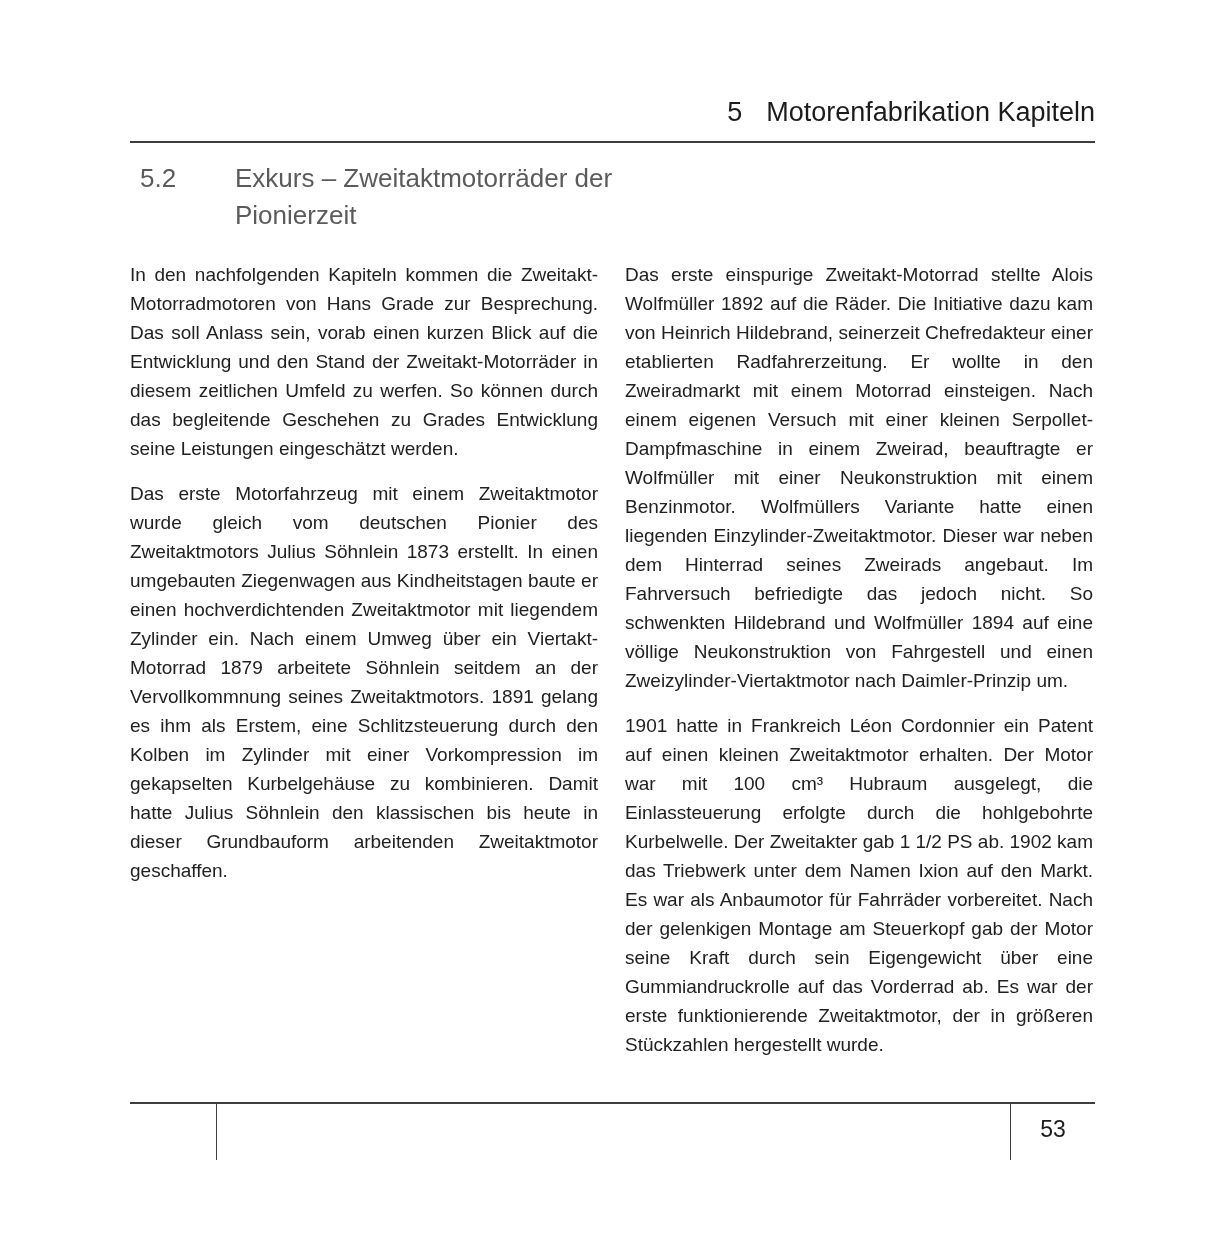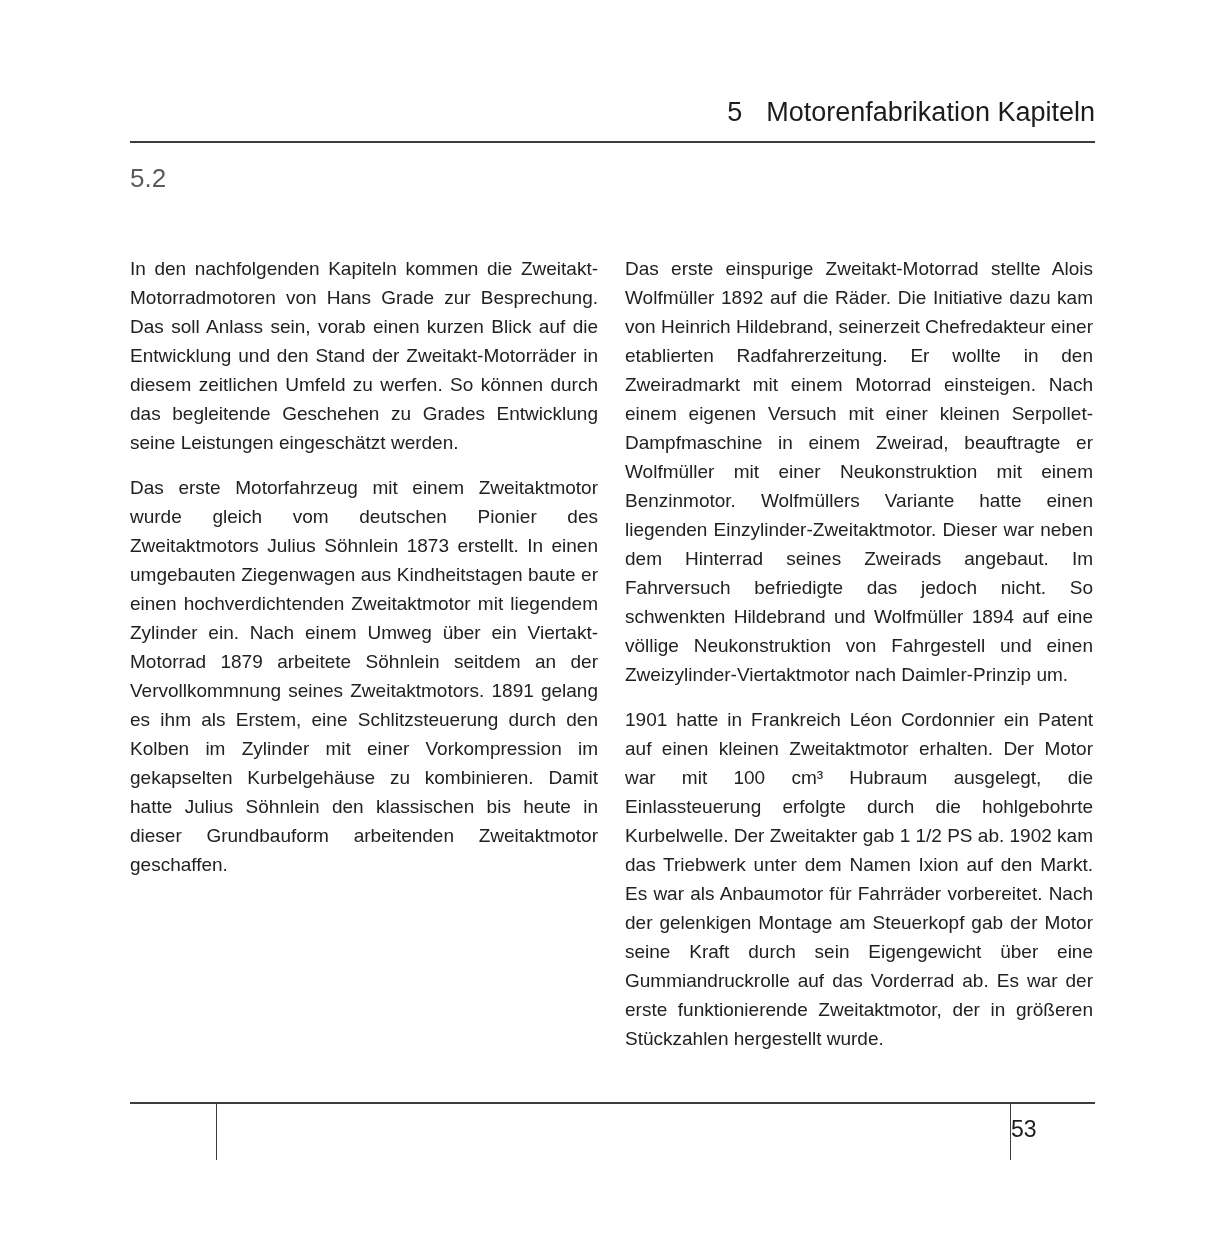--- a/index.html
+++ b/index.html
@@ -34,21 +34,21 @@
     left: 130px;
     width: 965px;
     height: 2px;
     background: #3d3d3d;
   }
 
   
   .section-heading {
     position: absolute;
     top: 160px;
-    left: 130px;
+    left: 140px;
     display: flex;
     color: #5b5b5b;
     font-size: 26px;
     line-height: 37px;
     gap: 32px;
   }
   .section-number {
     flex: 0 0 63px;
   }
   .section-title {
@@ -56,21 +56,21 @@
     width: 432px;
     font-size: 26px;
     font-weight: normal;
     line-height: 37px;
     color: #5b5b5b;
   }
 
   
   .text-columns {
     position: absolute;
-    top: 254px;
+    top: 260px;
     left: 130px;
     width: 965px;
     display: flex;
     gap: 27px;
   }
   .col {
     width: 468px;
   }
   .col p {
     margin: 0 0 16px 0;
@@ -105,37 +105,39 @@
     left: 1010px;
     width: 1px;
     height: 57px;
     background: #3d3d3d;
   }
   .page-number {
     position: absolute;
     top: 1116px;
     left: 1011px;
     width: 84px;
+    text-align: center;
     font-size: 23px;
     color: #1c1c1c;
   }
 </style>
 </head>
 <body>
 
 <div class="page">
 
   <div class="running-header">
     <span>5</span>
     <span>Motorenfabrikation Kapiteln</span>
   </div>
   <div class="header-rule"></div>
 
   <div class="section-heading">
     <span class="section-number">5.2</span>
+    <h1 class="section-title">Exkurs – Zweitaktmotorräder der Pionierzeit</h1>
   </div>
 
   <div class="text-columns">
     <div class="col" id="col-left">
         <p>In den nachfolgenden Kapiteln kommen die Zweitakt-Motorradmotoren von Hans Grade zur Besprechung. Das soll Anlass sein, vorab einen kurzen Blick auf die Entwicklung und den Stand der Zweitakt-Motorräder in diesem zeitlichen Umfeld zu werfen. So können durch das begleitende Geschehen zu Grades Entwicklung seine Leistungen eingeschätzt werden.</p>
         <p>Das erste Motorfahrzeug mit einem Zweitaktmotor wurde gleich vom deutschen Pionier des Zweitaktmotors Julius Söhnlein 1873 erstellt. In einen umgebauten Ziegenwagen aus Kindheitstagen baute er einen hochverdichtenden Zweitaktmotor mit liegendem Zylinder ein. Nach einem Umweg über ein Viertakt-Motorrad 1879 arbeitete Söhnlein seitdem an der Vervollkommnung seines Zweitaktmotors. 1891 gelang es ihm als Erstem, eine Schlitzsteuerung durch den Kolben im Zylinder mit einer Vorkompression im gekapselten Kurbelgehäuse zu kombinieren. Damit hatte Julius Söhnlein den klassischen bis heute in dieser Grundbauform arbeitenden Zweitaktmotor geschaffen.</p>
       </div>
     <div class="col" id="col-right">
         <p>Das erste einspurige Zweitakt-Motorrad stellte Alois Wolfmüller 1892 auf die Räder. Die Initiative dazu kam von Heinrich Hildebrand, seinerzeit Chefredakteur einer etablierten Radfahrerzeitung. Er wollte in den Zweiradmarkt mit einem Motorrad einsteigen. Nach einem eigenen Versuch mit einer kleinen Serpollet-Dampfmaschine in einem Zweirad, beauftragte er Wolfmüller mit einer Neukonstruktion mit einem Benzinmotor. Wolfmüllers Variante hatte einen liegenden Einzylinder-Zweitaktmotor. Dieser war neben dem Hinterrad seines Zweirads angebaut. Im Fahrversuch befriedigte das jedoch nicht. So schwenkten Hildebrand und Wolfmüller 1894 auf eine völlige Neukonstruktion von Fahrgestell und einen Zweizylinder-Viertaktmotor nach Daimler-Prinzip um.</p>
         <p>1901 hatte in Frankreich Léon Cordonnier ein Patent auf einen kleinen Zweitaktmotor erhalten. Der Motor war mit 100 cm³ Hubraum ausgelegt, die Einlassteuerung erfolgte durch die hohlgebohrte Kurbelwelle. Der Zweitakter gab 1 1/2 PS ab. 1902 kam das Triebwerk unter dem Namen Ixion auf den Markt. Es war als Anbaumotor für Fahrräder vorbereitet. Nach der gelenkigen Montage am Steuerkopf gab der Motor seine Kraft durch sein Eigengewicht über eine Gummiandruckrolle auf das Vorderrad ab. Es war der erste funktionierende Zweitaktmotor, der in größeren Stückzahlen hergestellt wurde.</p>

